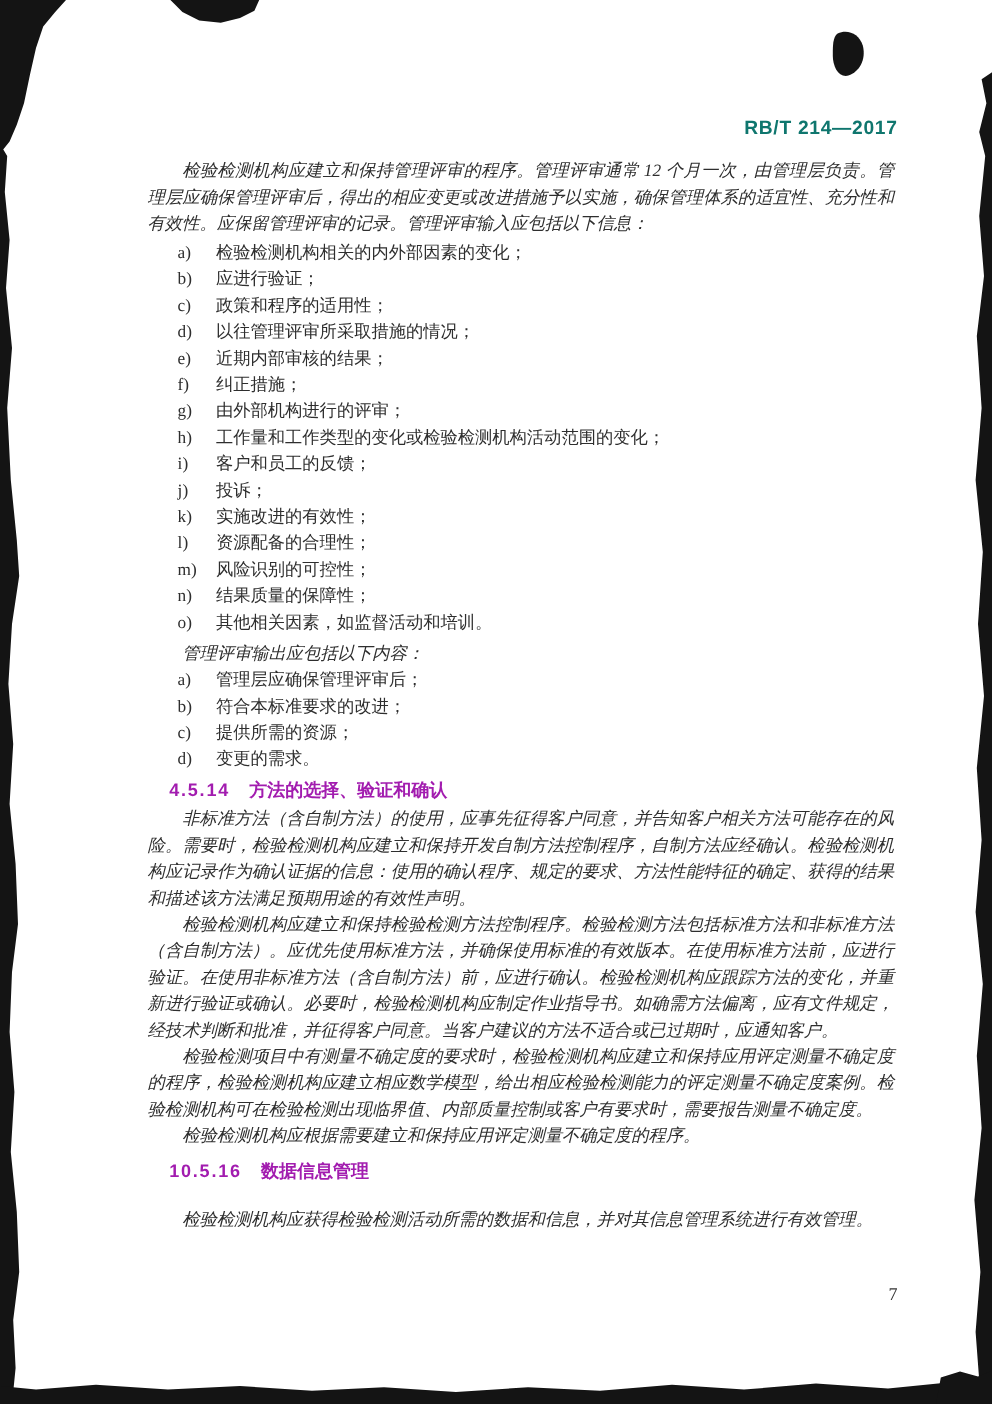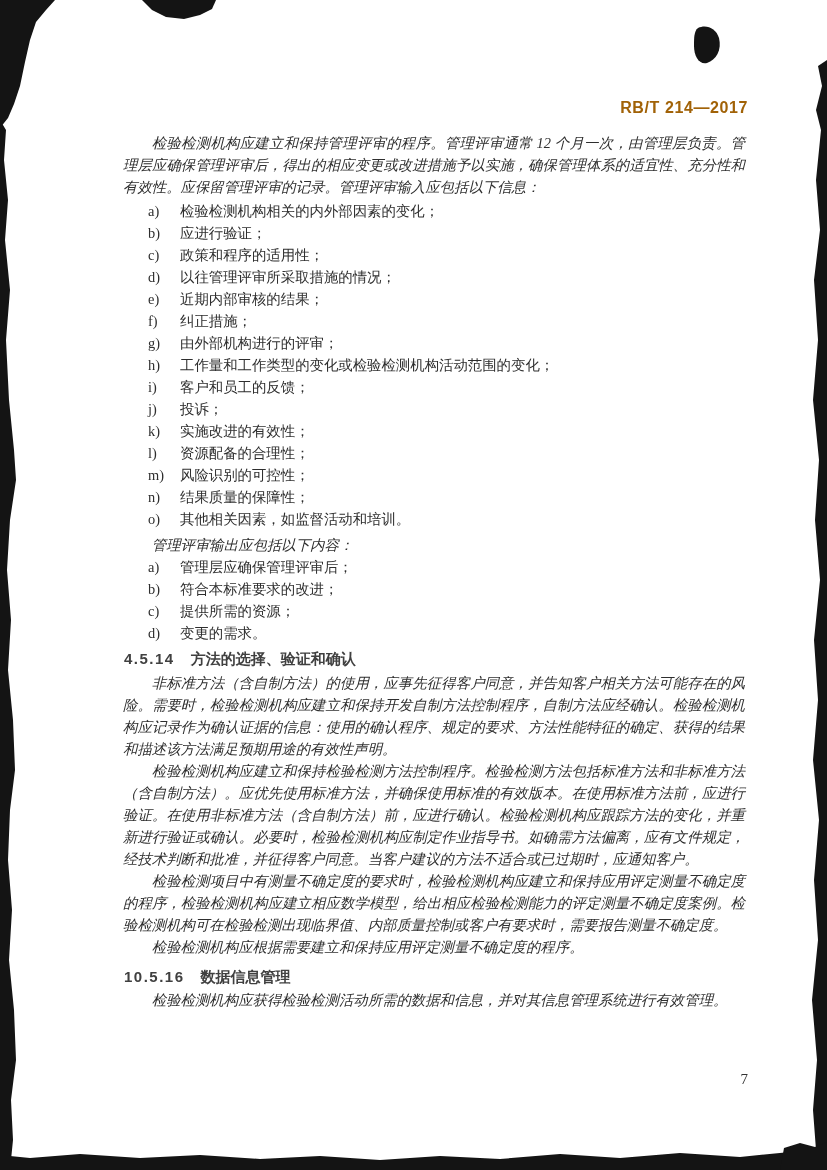--- a/index.html
+++ b/index.html
@@ -19,21 +19,21 @@
     pointer-events: none;
   }
   .running-header {
     position: absolute;
     top: 99px;
     right: 79px;
     font-family: "Liberation Sans", "DejaVu Sans", sans-serif;
     font-size: 16px;
     font-weight: 600;
     letter-spacing: 0.6px;
-    color: #a16207;
+    color: #0f766e;
     z-index: 2;
   }
   .content {
     position: absolute;
     left: 123px;
     top: 132px;
     width: 622px;
     font-size: 14.4px;
     line-height: 22px;
     color: #2e2e2e;
@@ -47,25 +47,25 @@
   .list-item { display: flex; line-height: 22px; }
   .li-label {
     flex: none;
     width: 32px;
     padding-left: 25px;
     font-family: "Liberation Serif", "DejaVu Serif", serif;
   }
   .li-text { flex: 1; }
   .output-intro { margin-top: 4px; }
   .sec-head {
-    margin: 1px;
+    margin: 18px;
     font-family: "Liberation Sans", "DejaVu Sans", sans-serif;
     font-size: 15px;
     font-weight: bold;
-    color: #404040;
+    color: #a21caf;
     line-height: 22px;
     text-align: left;
   }
   .sec-head.first { margin-top: 4px; margin-bottom: 2px; }
   .sec-head.later { margin-top: 8px; }
   .sec-num { letter-spacing: 1.5px; margin-right: 16px; }
   .page-number {
     position: absolute;
     top: 1071px;
     right: 79px;

